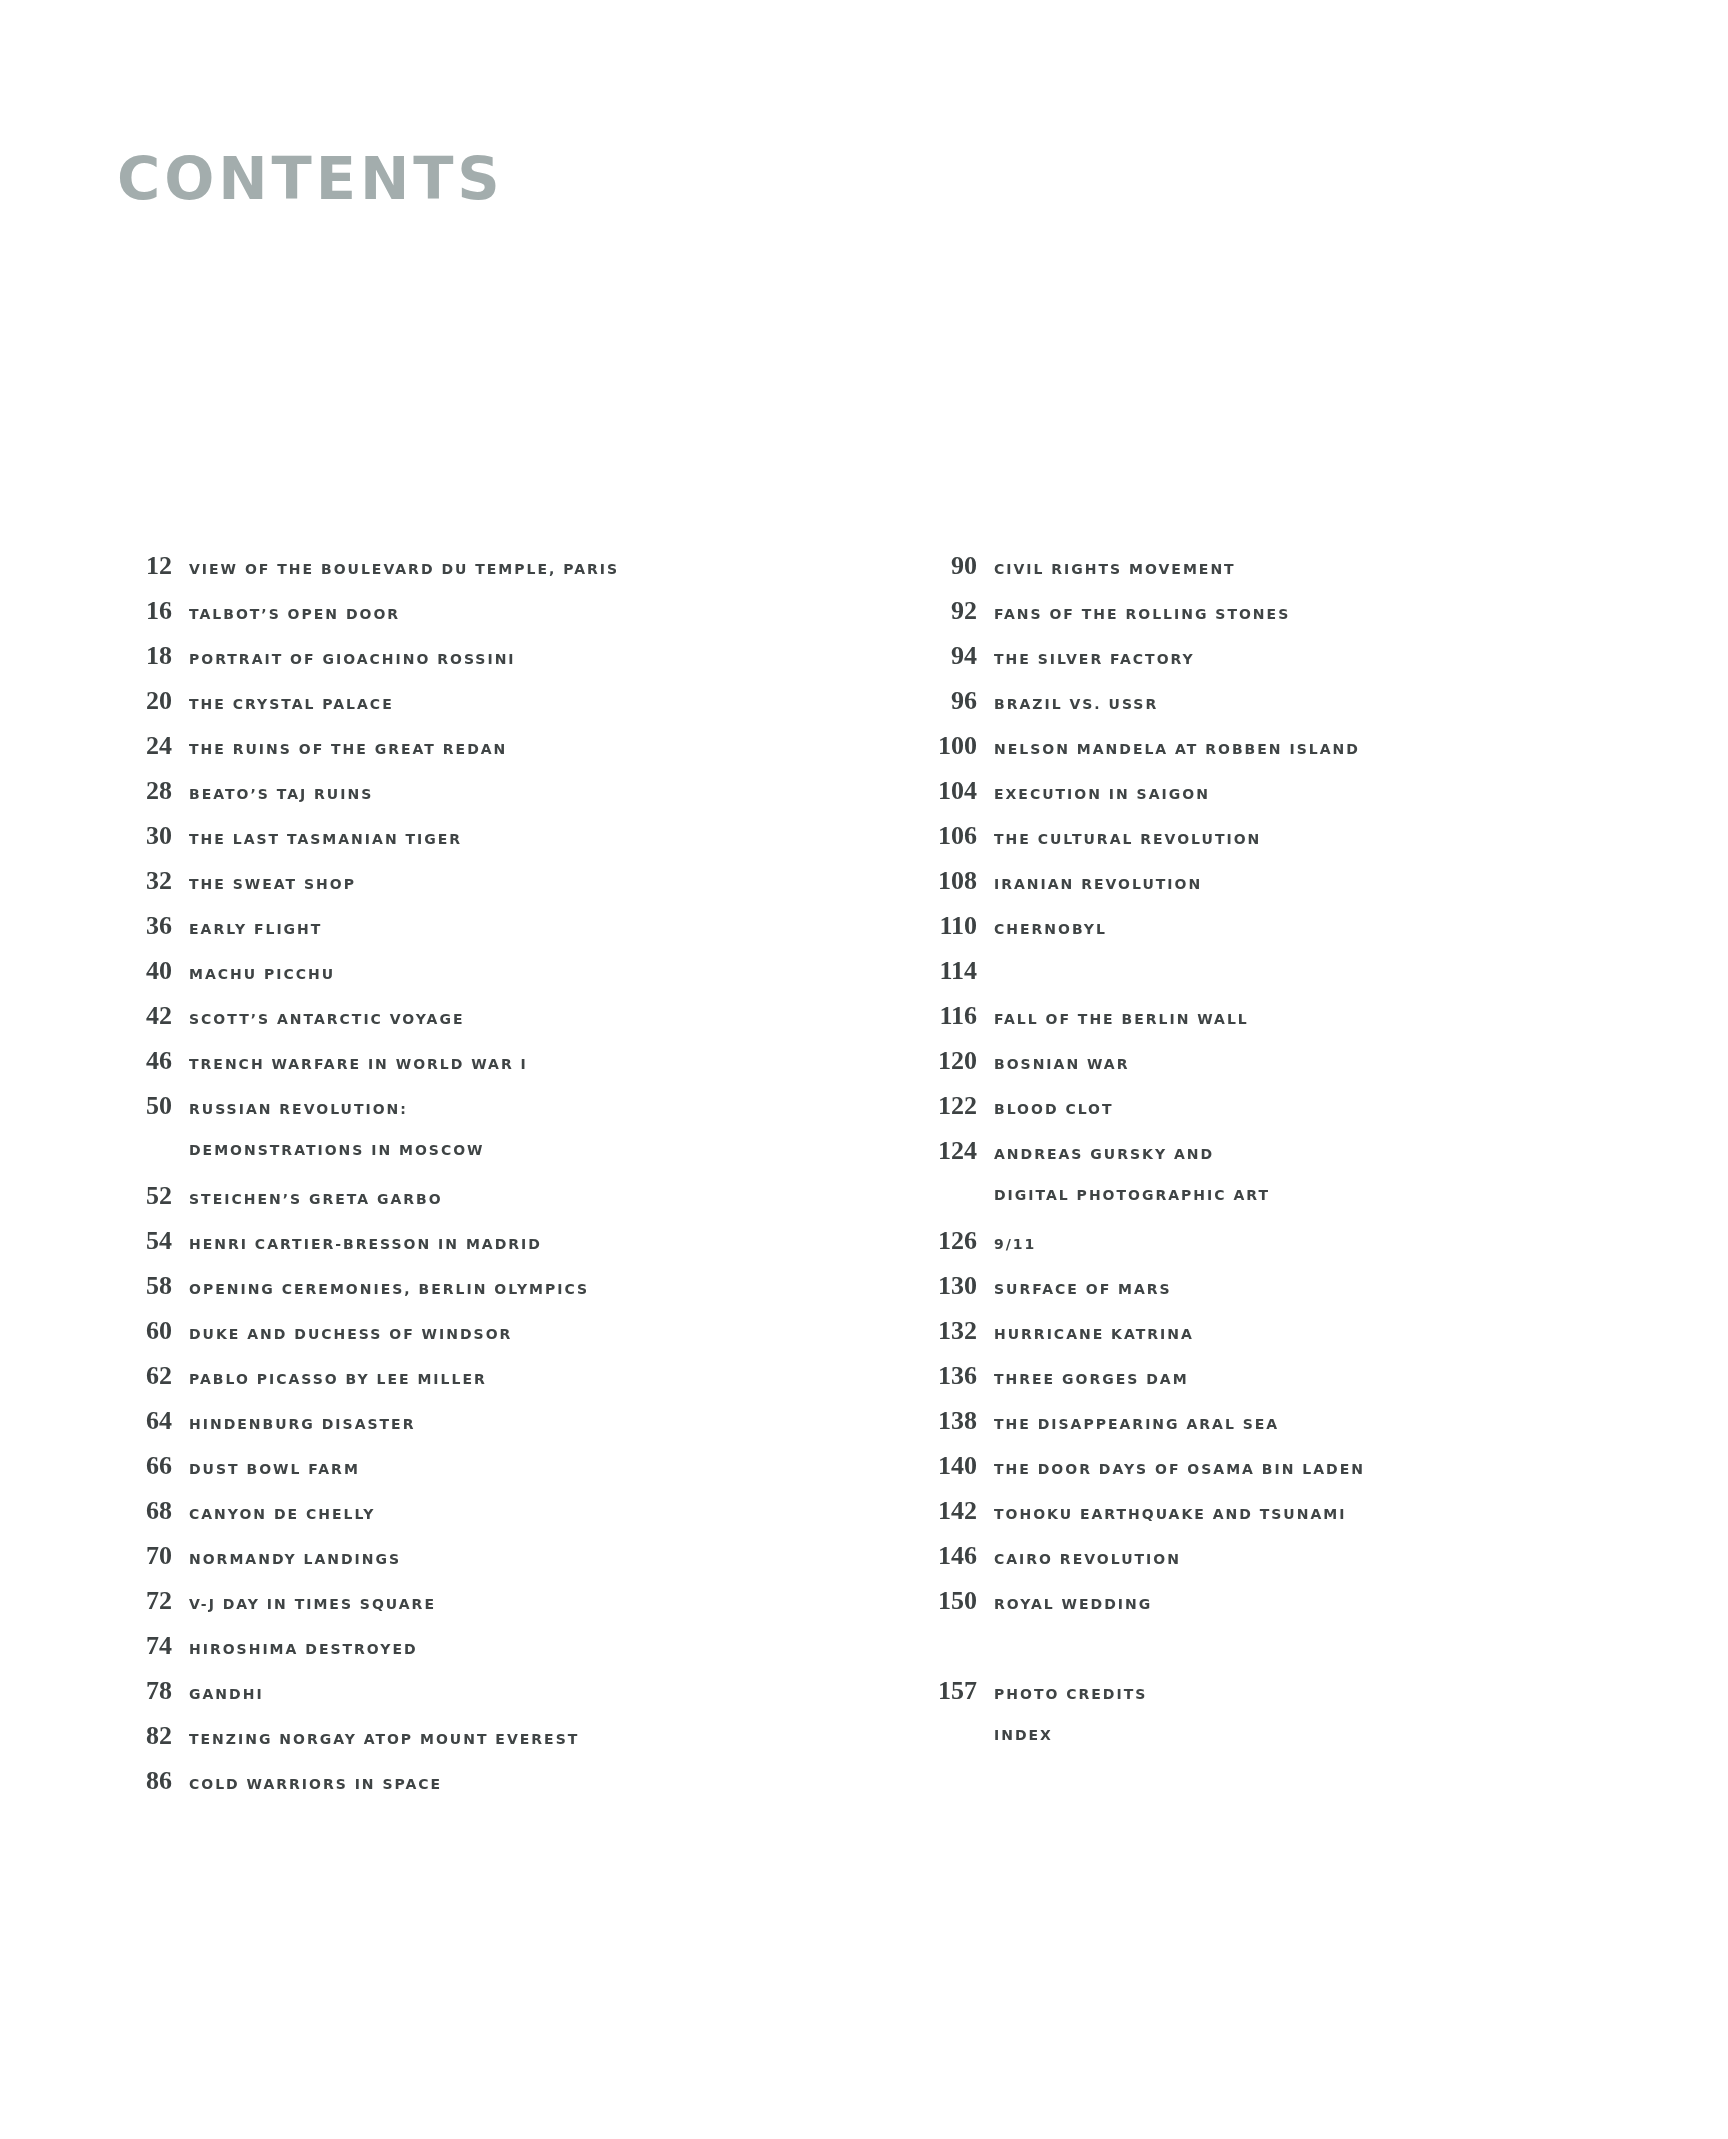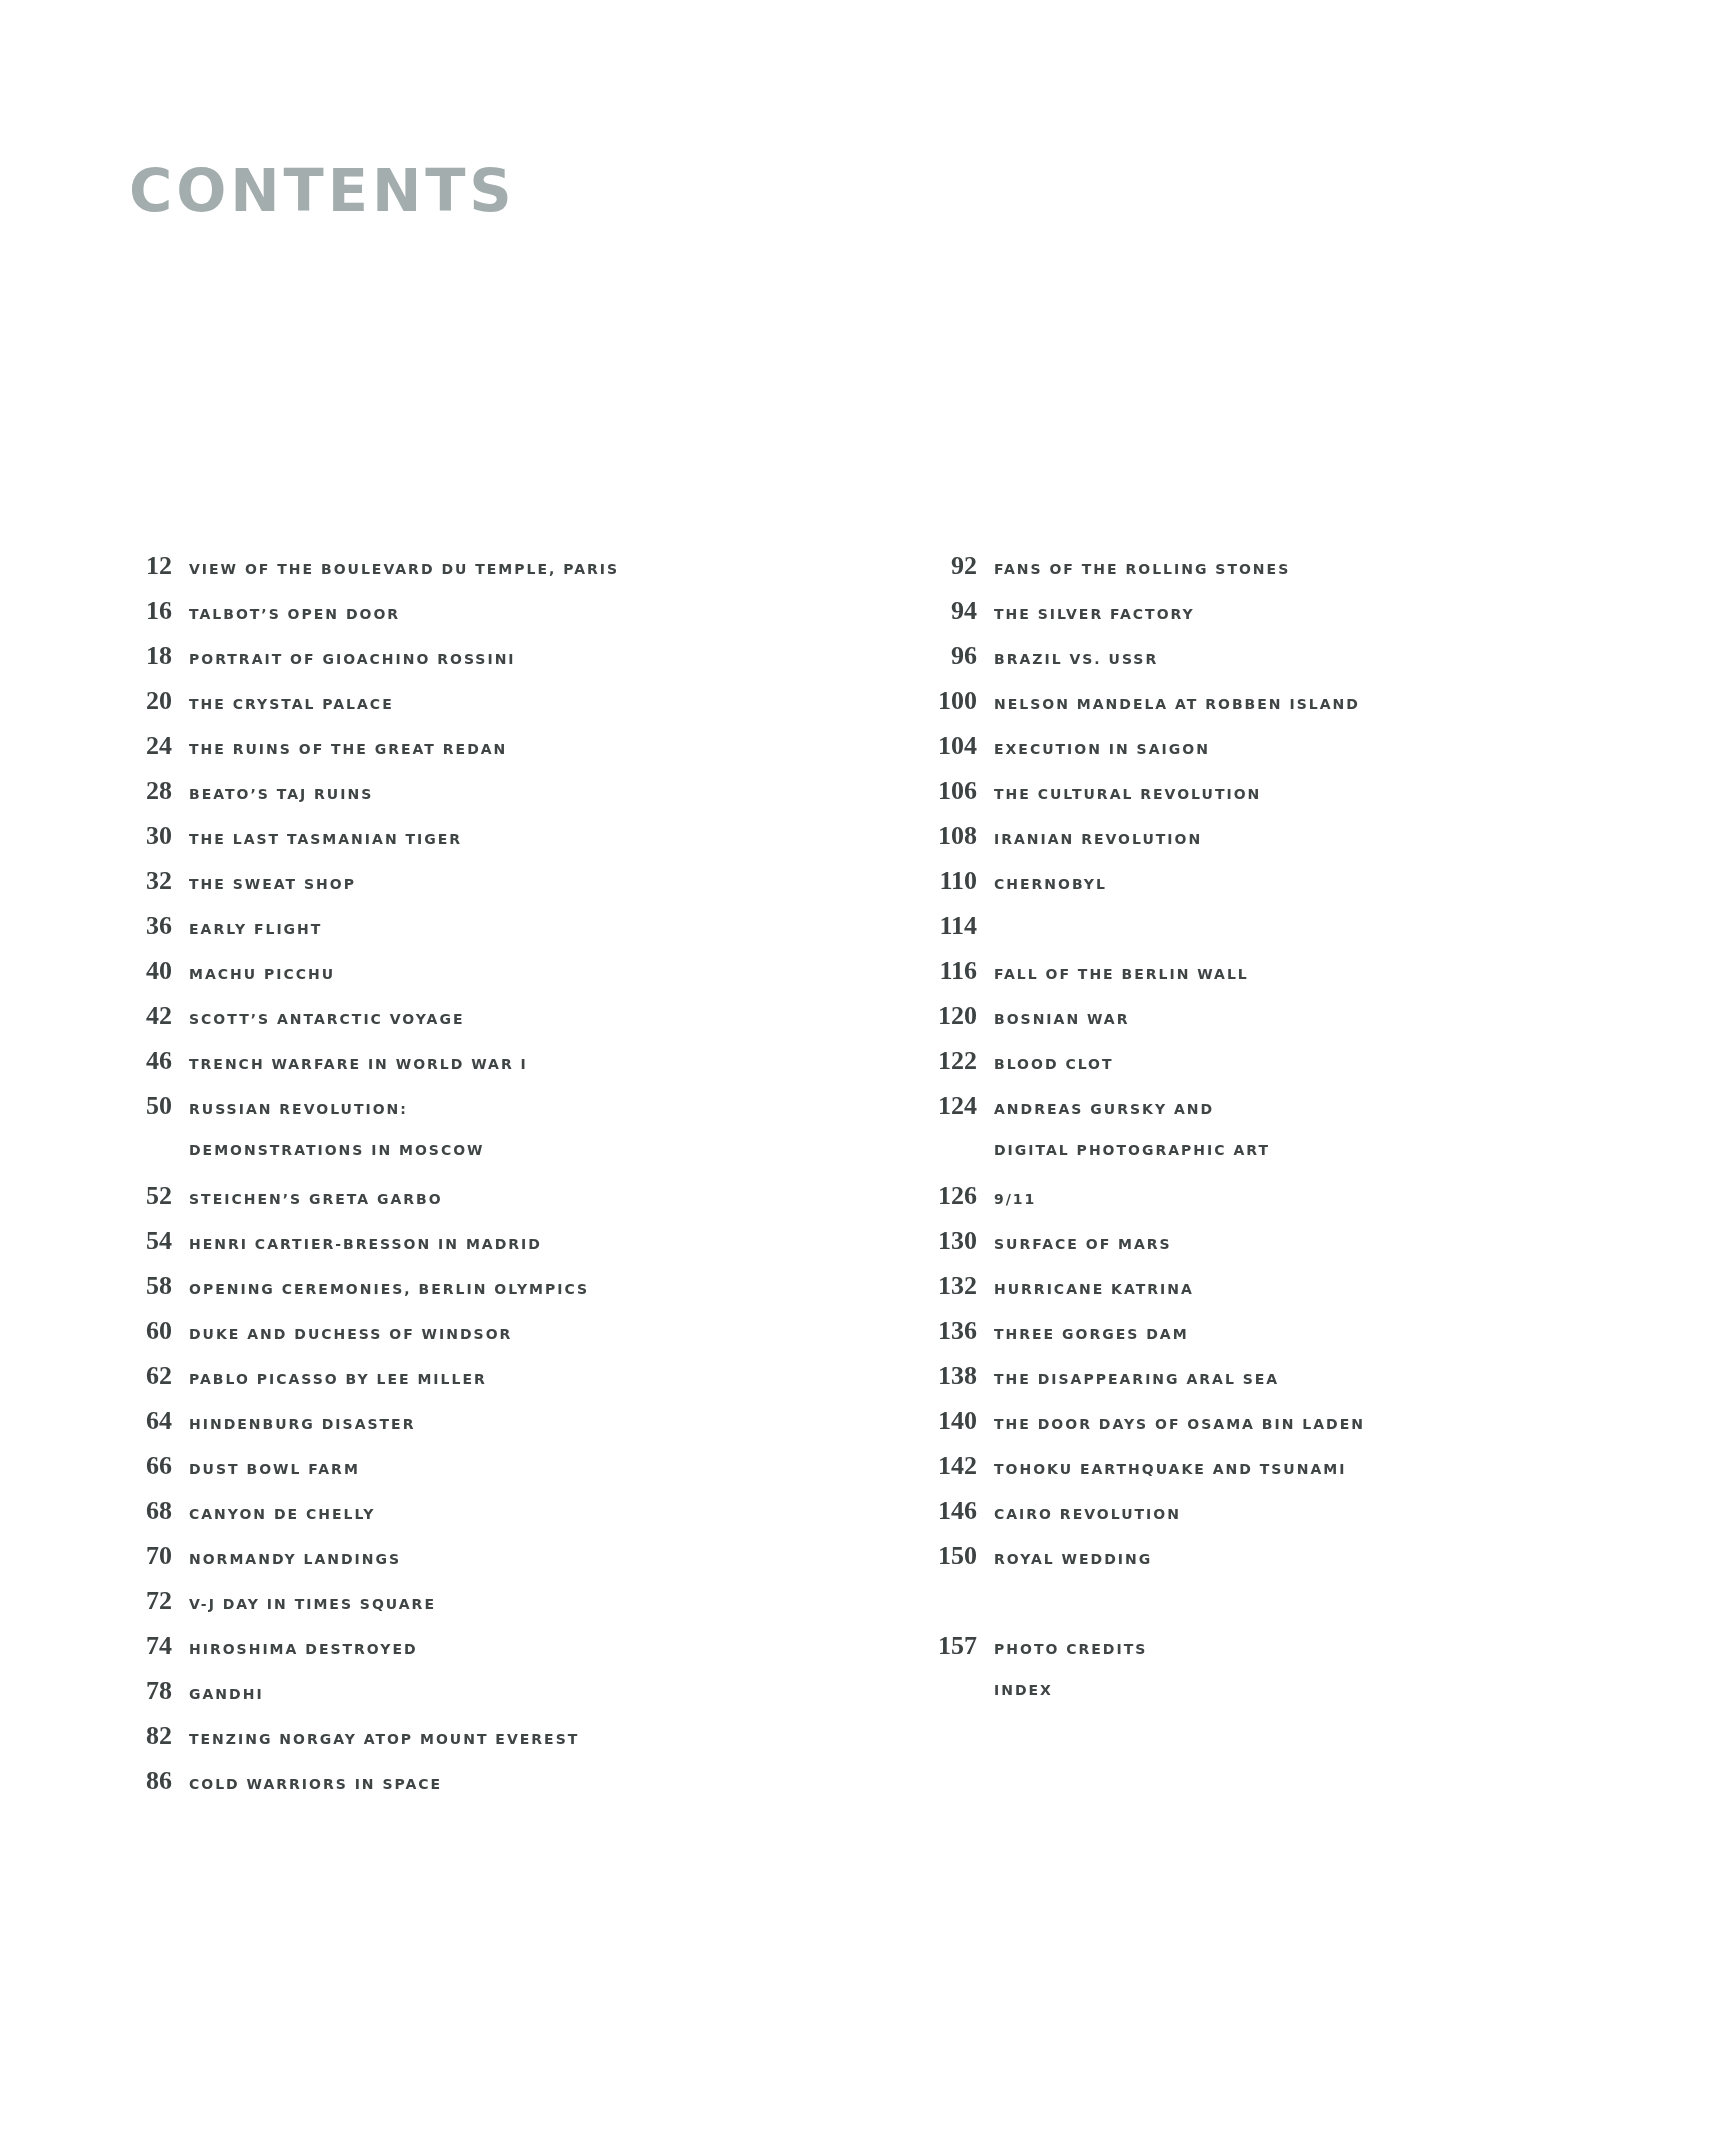--- a/index.html
+++ b/index.html
@@ -12,21 +12,21 @@
     color: #3a3e3f;
   }
   .title {
     position: absolute;
     left: 117px; top: 144px;
     font-family: "DejaVu Sans", sans-serif;
     font-weight: bold;
     font-size: 59px;
     letter-spacing: 3.9px;
     color: #a3adad;
-    margin: 12px;
+    margin: 0;
   }
   .col { position: absolute; top: 543px; }
   .col.left { left: 125px; }
   .col.right { left: 924px; }
   .entry {
     display: flex;
     align-items: baseline;
     height: 45px;
     line-height: 45px;
   }
@@ -164,20 +164,24 @@
       <span class="num">82</span>
       <span class="label">TENZING NORGAY ATOP MOUNT EVEREST</span>
     </div>
     <div class="entry">
       <span class="num">86</span>
       <span class="label">COLD WARRIORS IN SPACE</span>
     </div>
   </div>
 <div class="col right" id="col-right">
     <div class="entry">
+      <span class="num">90</span>
+      <span class="label">CIVIL RIGHTS MOVEMENT</span>
+    </div>
+    <div class="entry">
       <span class="num">92</span>
       <span class="label">FANS OF THE ROLLING STONES</span>
     </div>
     <div class="entry">
       <span class="num">94</span>
       <span class="label">THE SILVER FACTORY</span>
     </div>
     <div class="entry">
       <span class="num">96</span>
       <span class="label">BRAZIL VS. USSR</span>

